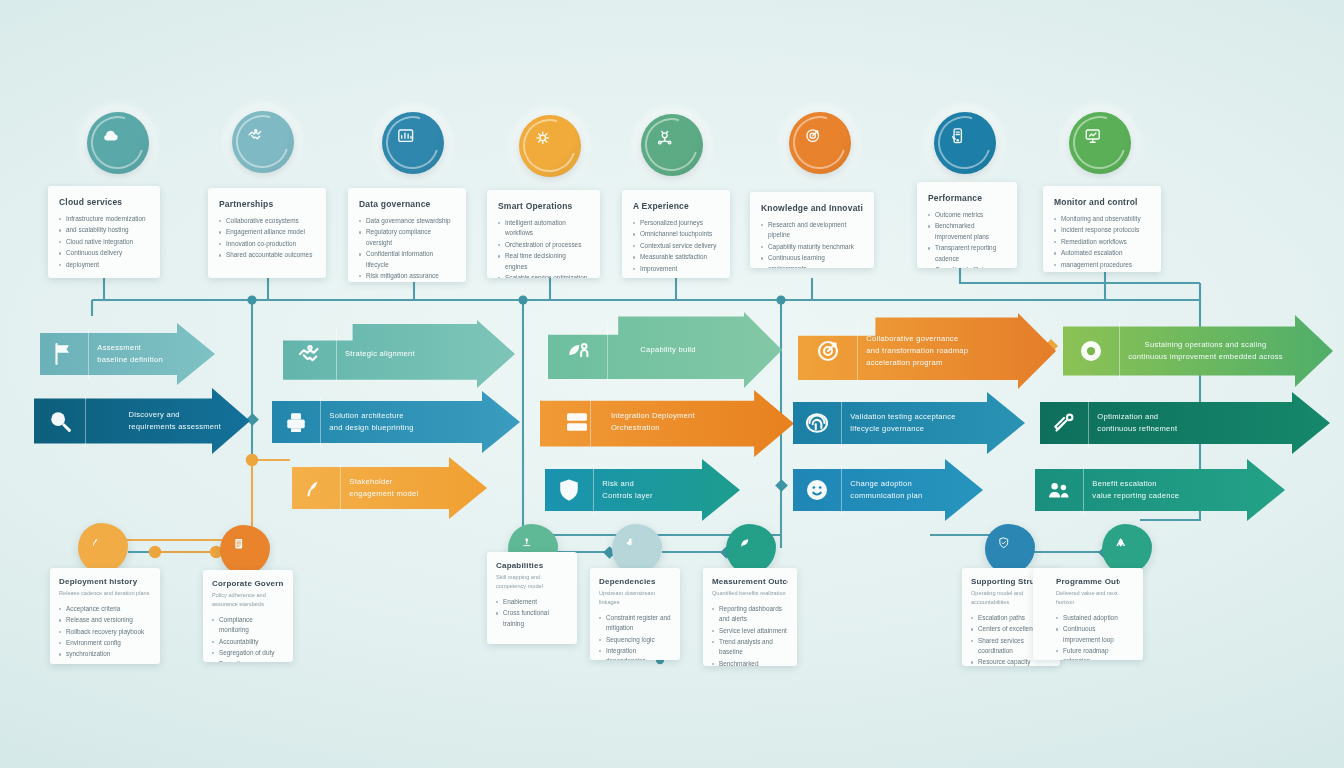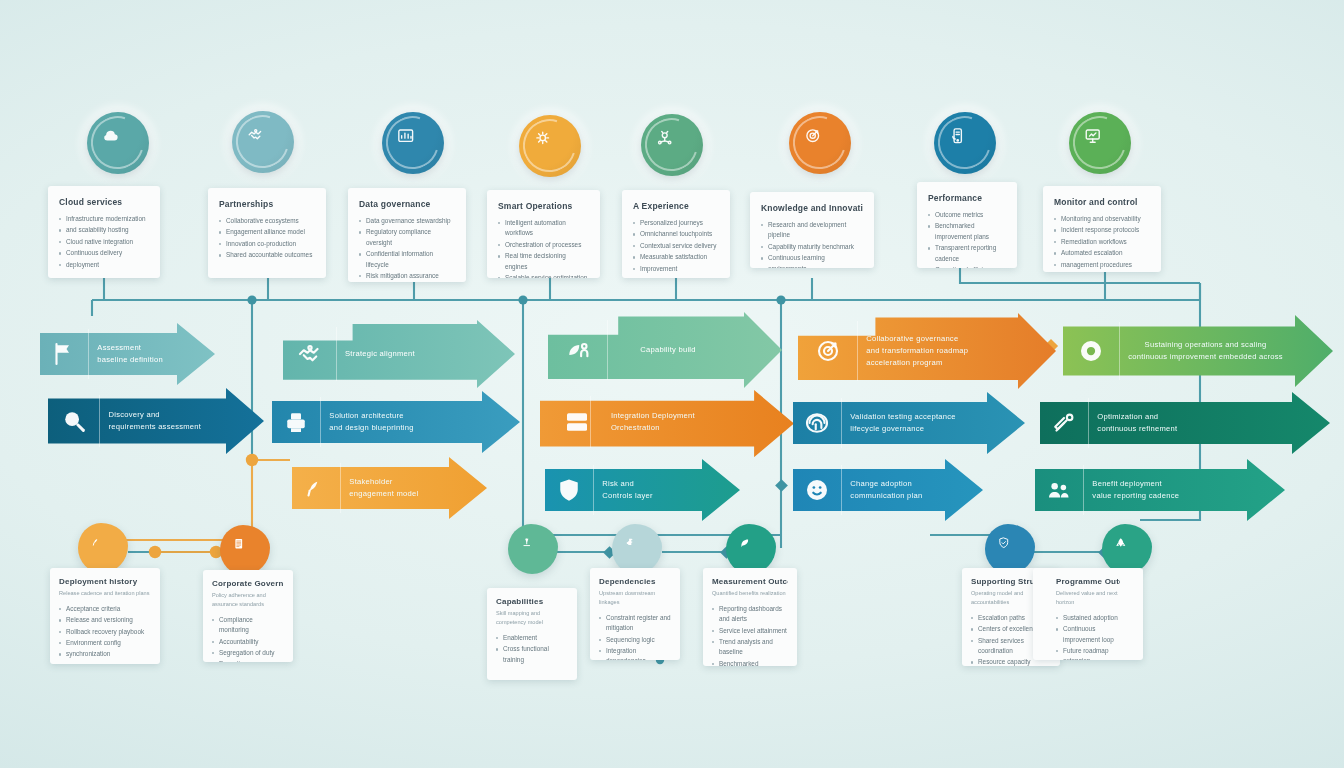--- a/index.html
+++ b/index.html
@@ -405,21 +405,21 @@
               <circle cx="12" cy="12" r="8" fill="#ffffff" stroke="none"></circle>
               <circle cx="12" cy="12" r="3.3" fill="#7ab84f" stroke="none"></circle>
             </svg></span>
          </span>
         <span class="sep" style="left:56.160000000000004px"></span>
         <span class="lbl dark">
           <span style="display:block">Sustaining operations and scaling</span>
           <span style="display:block">continuous improvement embedded across</span>
         </span>
       </div>
-      <div class="arrow" style="left: 48px; top: 388px; width: 216px; height: 66px;">
+      <div class="arrow" style="left: 34px; top: 388px; width: 216px; height: 66px; gap: 34px;">
         <svg class="shape" viewBox="0 0 216 66" preserveAspectRatio="none" xmlns="http://www.w3.org/2000/svg">
           <defs>
             <linearGradient id="g_b1" x1="0" y1="0" x2="1" y2="0">
             <stop offset="0%" stop-color="#0d5f7c"></stop>
             <stop offset="100%" stop-color="#14719a"></stop>
           </linearGradient>
           </defs>
           <path d="M0,10.56 H178 V0 L216,33 L178,66 V55.44 H0 Z" fill="url(#g_b1)"></path>
         </svg>
         <span class="ibox" style="width:51.480000000000004px;height:66px;">
@@ -606,21 +606,21 @@
         <span class="ibox" style="width:48.36px;height:62px;">
            <span style="width:30px;height:30px;display:block"><svg viewBox="0 0 24 24" fill="none" stroke="#ffffff" stroke-width="1.7" stroke-linecap="round" stroke-linejoin="round">
               <circle cx="8.5" cy="9" r="2.6" fill="#ffffff" stroke="none"></circle>
               <circle cx="15.5" cy="10" r="2.2" fill="#ffffff" stroke="none"></circle>
               <path d="M4 18c0-3 2-4.5 4.5-4.5S13 15 13 18" fill="#ffffff" stroke="none"></path>
               <path d="M13.5 18c0-2.4 1.3-3.6 3-3.6S19.6 15.6 19.6 18" fill="#ffffff" stroke="none"></path>
             </svg></span>
          </span>
         <span class="sep" style="left:48.36px"></span>
         <span class="lbl dark">
-          <span style="display:block">Benefit deployment</span>
+          <span style="display:block">Benefit escalation</span>
           <span style="display:block">value reporting cadence</span>
         </span>
       </div>
     </div>
 
   <div id="bottom-nodes">
       <div class="blob" style="left: 78px; top: 523px; width: 50px; height: 50px; background: rgb(242, 172, 70);">
         <span style="width:52%;height:52%;display:block"><svg viewBox="0 0 24 24" fill="none" stroke="#ffffff" stroke-width="1.7" stroke-linecap="round" stroke-linejoin="round">
             <path d="M7 14c1-4 3-6 6-7-1 4-3 6-6 7z" fill="#ffffff" stroke="none"></path>
             <path d="M7 14l-1 4"></path>
@@ -681,21 +681,21 @@
       <div class="card" style="left: 203px; top: 570px; width: 90px; height: 92px; padding: 9px 9px 7px;">
         <h4 style="font-size:8px;margin-bottom:3px">Corporate Governance</h4>
         <div style="font-size:5.6px;color:#8fa0a8;filter:blur(.6px);line-height:1.6;margin-bottom:6px;">Policy adherence and assurance standards</div>
         <ul>
           <li>Compliance monitoring</li>
           <li>Accountability</li>
           <li>Segregation of duty</li>
           <li>Executive governance board</li>
         </ul>
       </div>
-      <div class="card" style="left: 487px; top: 588px; width: 90px; height: 92px; padding: 9px 9px 7px;">
+      <div class="card" style="left: 487px; top: 552px; width: 90px; height: 92px; padding: 9px 9px 7px;">
         <h4 style="font-size:8px;margin-bottom:3px">Capabilities</h4>
         <div style="font-size:5.6px;color:#8fa0a8;filter:blur(.6px);line-height:1.6;margin-bottom:6px;">Skill mapping and competency model</div>
         <ul>
           <li>Enablement</li>
           <li>Cross functional training</li>
         </ul>
       </div>
       <div class="card" style="left: 590px; top: 568px; width: 90px; height: 92px; padding: 9px 9px 7px;">
         <h4 style="font-size:8px;margin-bottom:3px">Dependencies</h4>
         <div style="font-size:5.6px;color:#8fa0a8;filter:blur(.6px);line-height:1.6;margin-bottom:6px;">Upstream downstream linkages</div>

